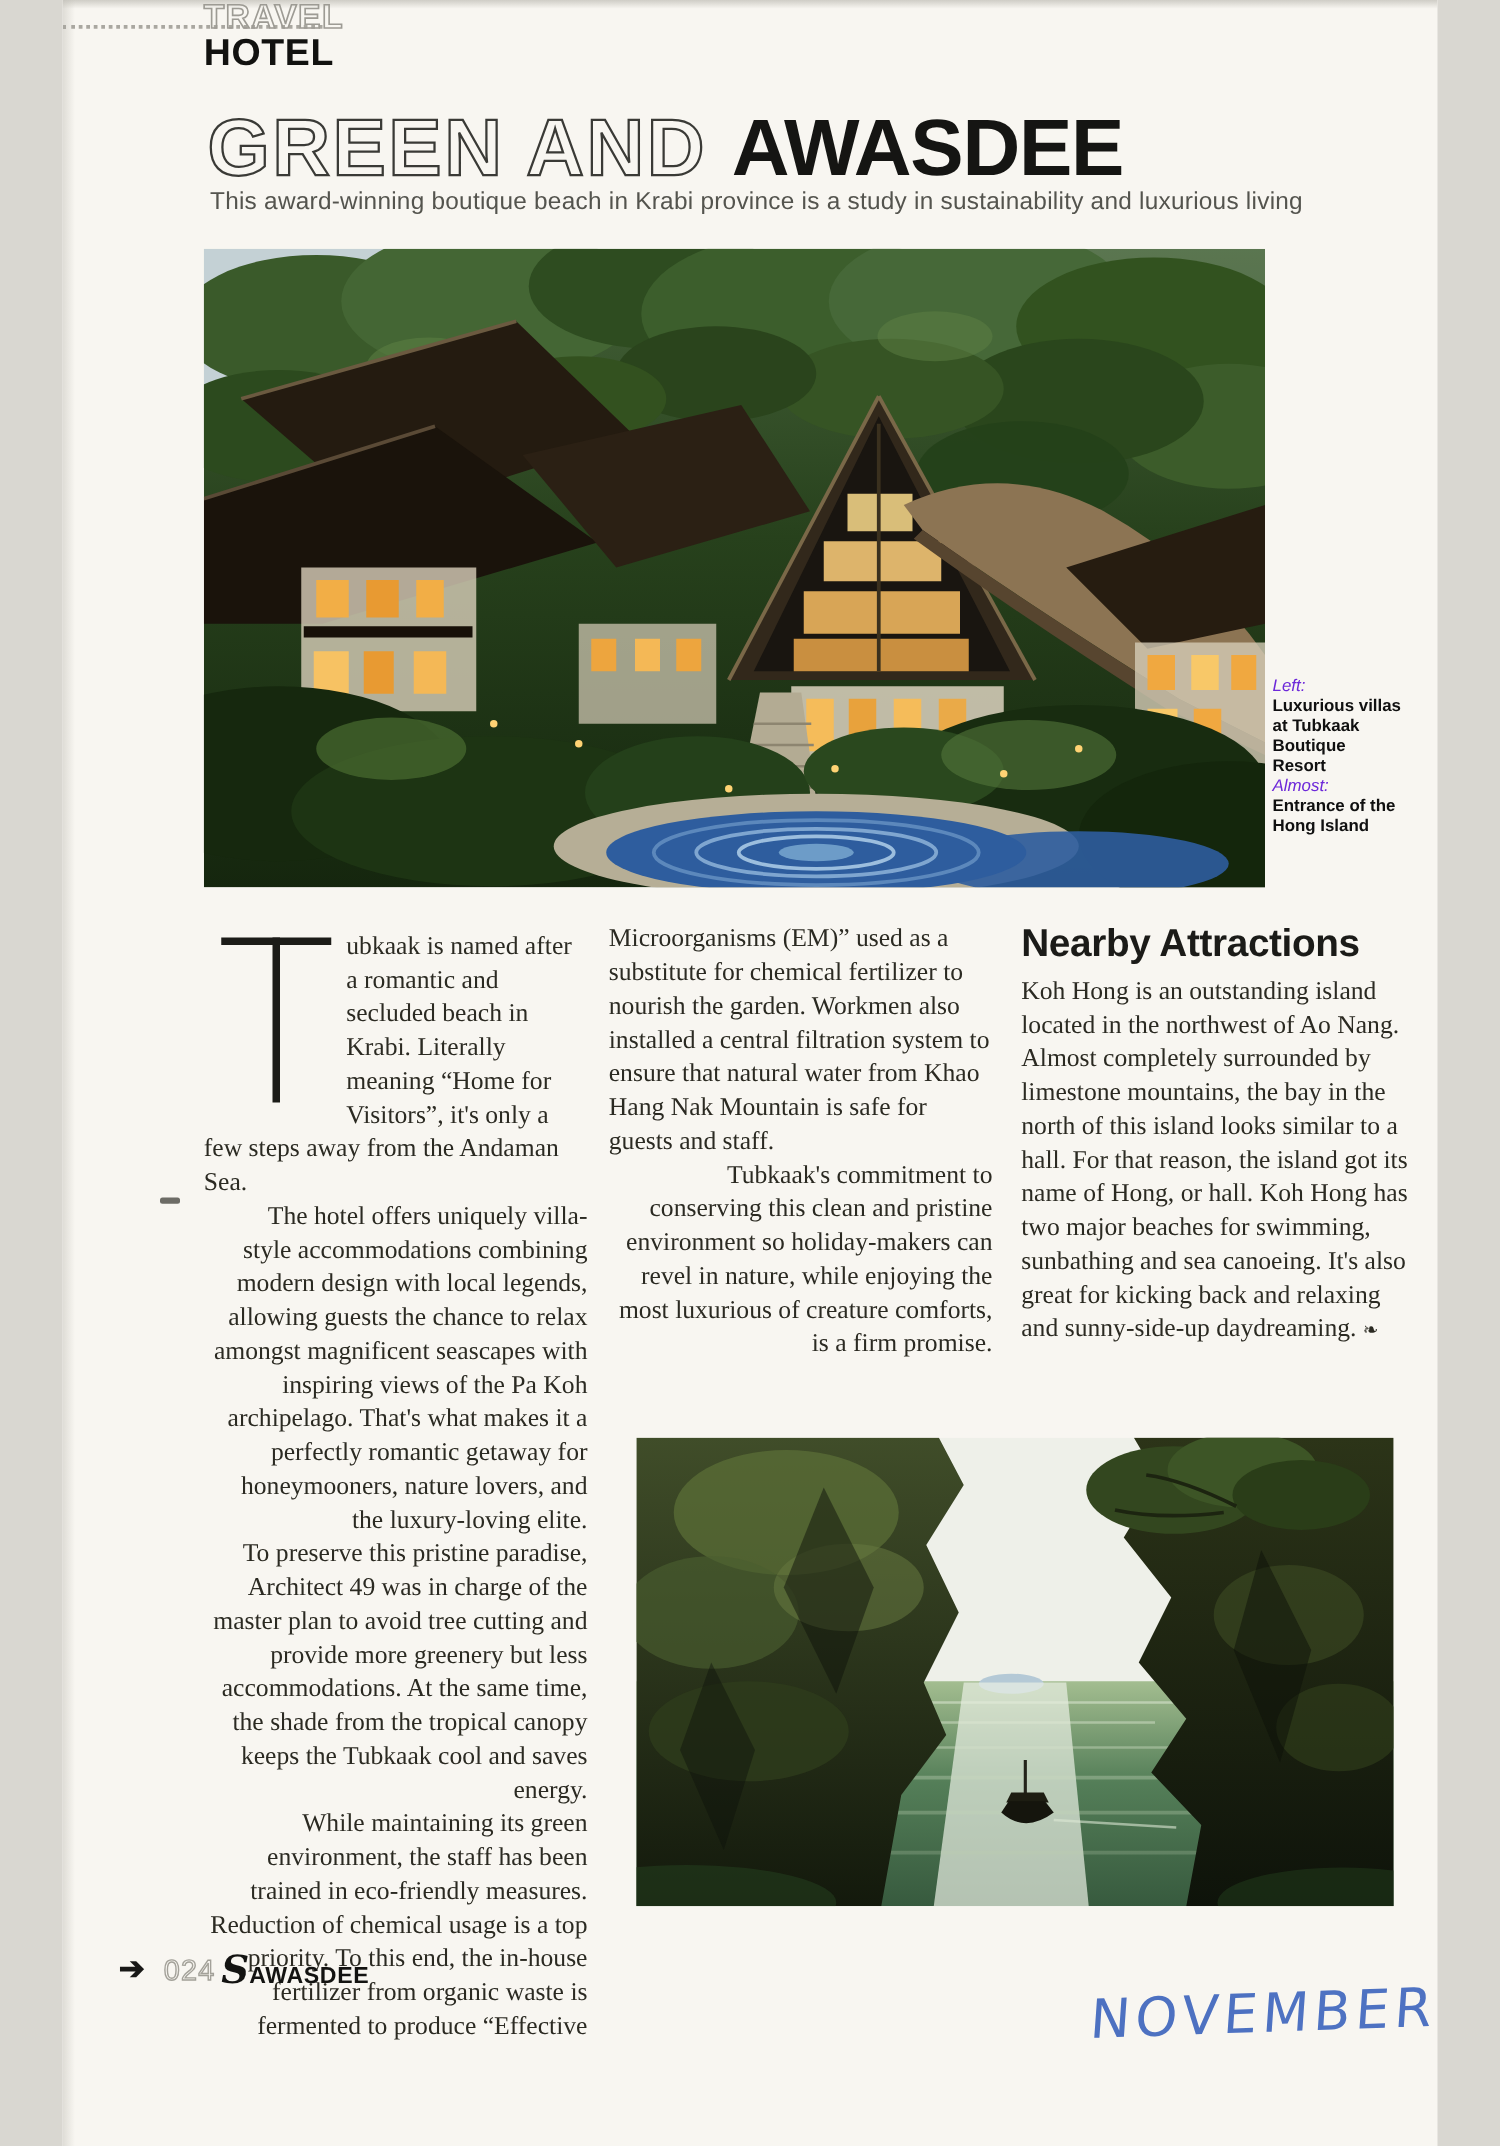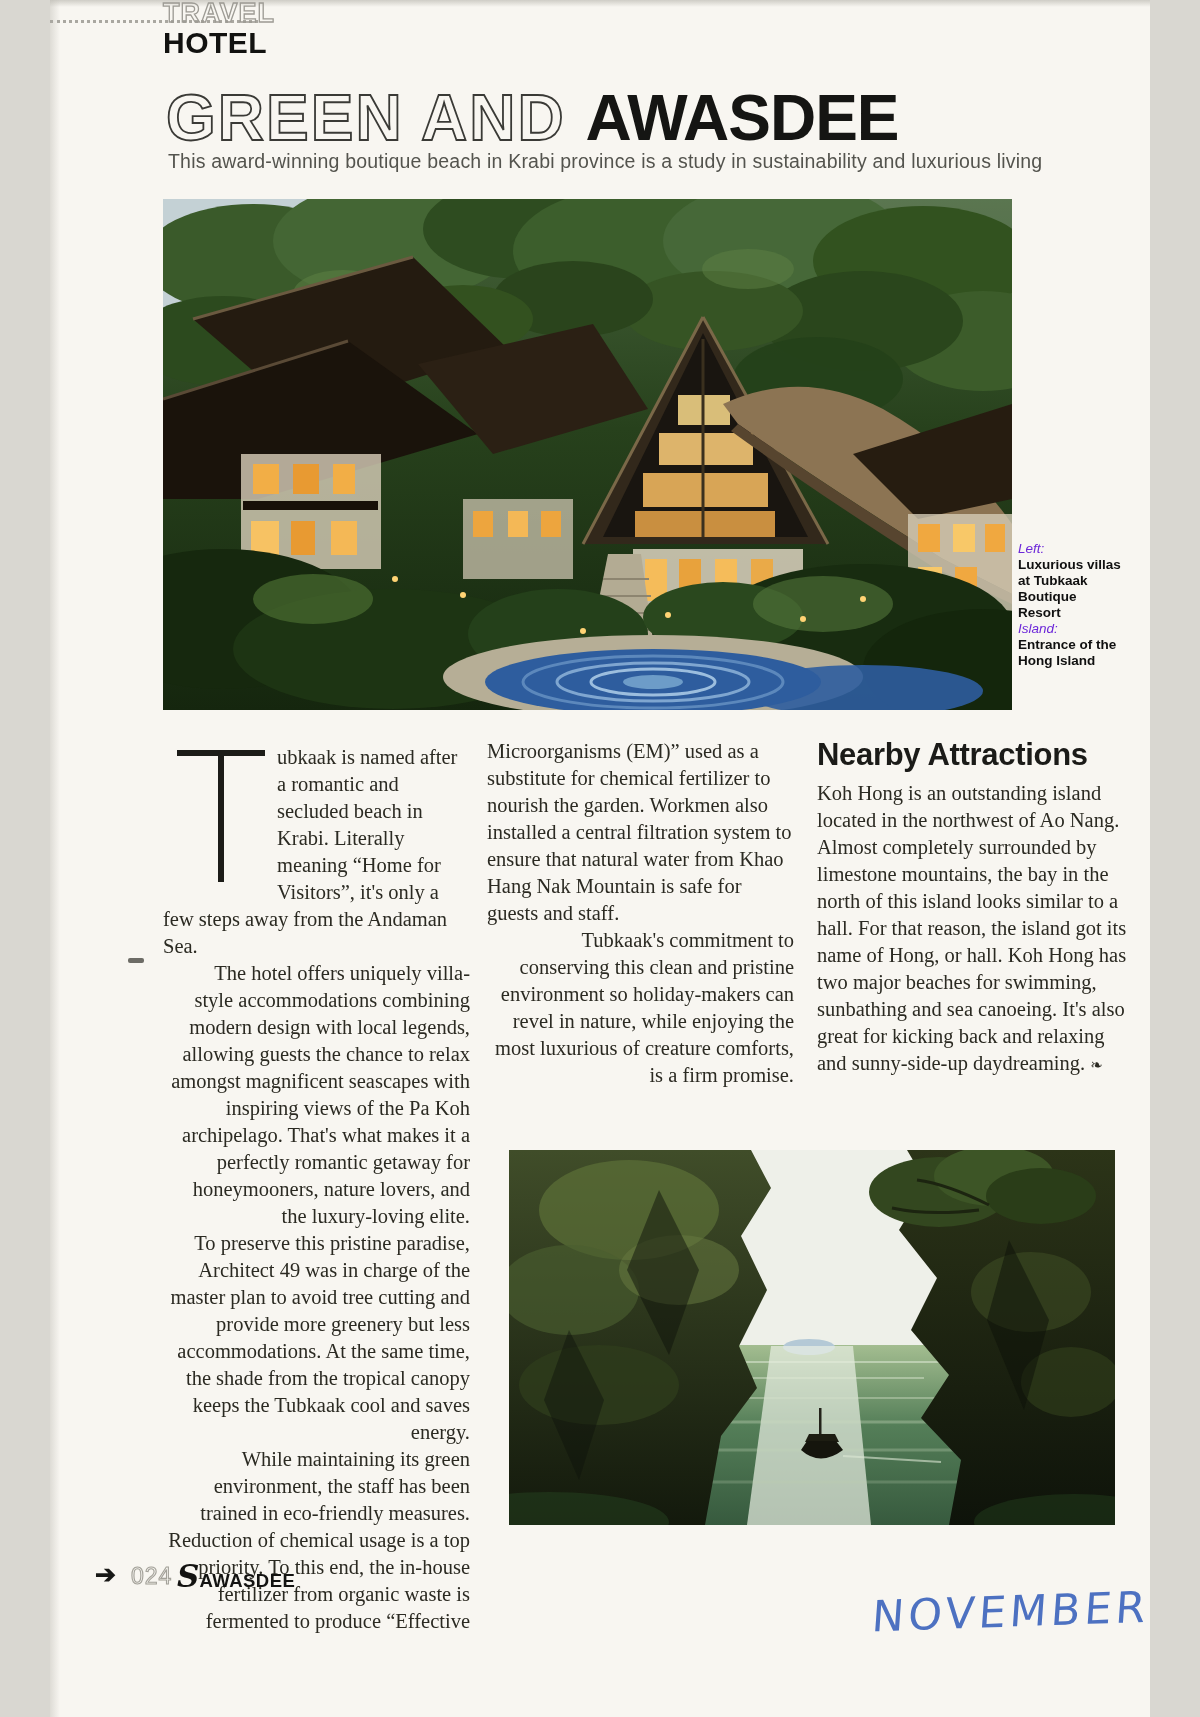--- a/index.html
+++ b/index.html
@@ -195,21 +195,21 @@
       <circle cx="640" cy="420" r="3" fill="#ffd374"></circle>
       <circle cx="700" cy="400" r="3" fill="#ffd374"></circle>
       <circle cx="300" cy="396" r="3" fill="#ffd374"></circle>
       <circle cx="232" cy="380" r="3" fill="#ffd374"></circle>
     </svg>
   </div>
 
   <div class="caption">
     <div class="cap-label">Left:</div>
     <div class="cap-bold">Luxurious villas at Tubkaak Boutique Resort</div>
-    <div class="cap-label">Island:</div>
+    <div class="cap-label">Almost:</div>
     <div class="cap-bold">Entrance of the Hong Island</div>
   </div>
 
   <div class="columns">
     <div class="col col1">
       <div class="dropcap">
         <span class="visually-hidden">T</span>
         <div class="dc-bar"></div>
         <div class="dc-stem"></div>
       </div>

